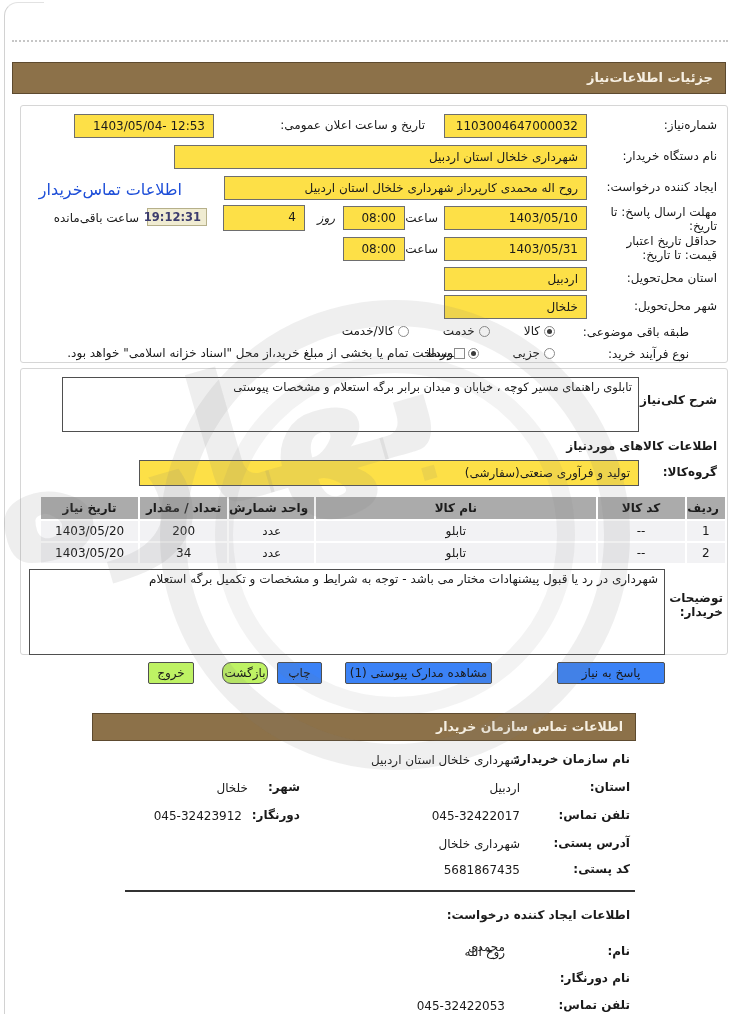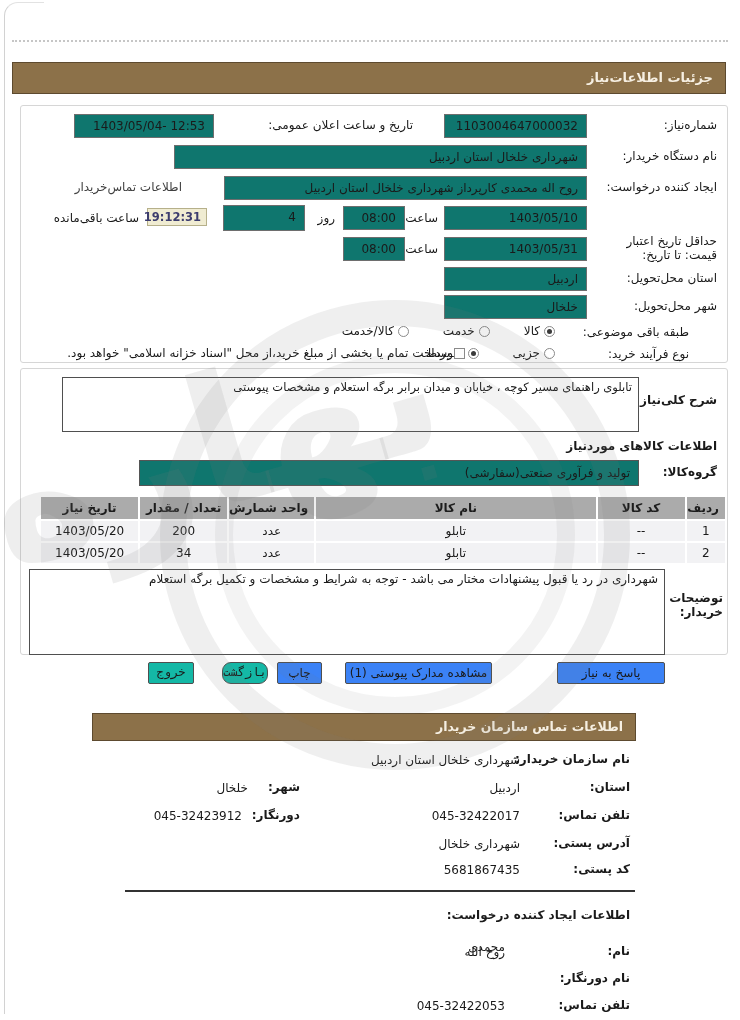--- a/index.html
+++ b/index.html
@@ -9,40 +9,40 @@
   .abs { position:absolute; }
   .frame { left:4px; top:2px; width:40px; height:1012px;
            border-left:1px solid #d2d2d2; border-top:1px solid #e2e2e2; border-top-left-radius:14px; }
   .dotline { left:12px; top:40px; width:716px; height:0; border-top:2px dotted #c6c6c6; }
   .brownbar { background:#8c7149; border:1px solid #5d4a2f; color:#f6efe2;
               font-weight:bold; font-size:13px; padding-right:12px; }
   .panel { border:1px solid #d6d6d6; border-radius:3px; background:transparent; }
   .lbl { font-size:12px; color:#1a1a1a; white-space:nowrap; }
   .lblw { font-size:12px; color:#1a1a1a; line-height:14px; }
   .blbl { font-weight:bold; }
-  .box { background:#0f766e; border:1px solid #6e6e6e; height:24px; line-height:22px;
+  .box { background:#fde047; border:1px solid #6e6e6e; height:24px; line-height:22px;
          padding:0 8px; text-align:right; font-size:12px; overflow:hidden; white-space:nowrap; }
   .tarea { background:#fff; border:1px solid #4f4f4f; font-size:11.5px; padding:2px 6px;
            text-align:right; overflow:hidden; }
   .num { direction:ltr; unicode-bidi:isolate; }
-  .link { color:#404040; font-size:12px; cursor:pointer; white-space:nowrap; }
+  .link { color:#1d4ed8; font-size:16px; cursor:pointer; white-space:nowrap; }
   .radio { display:inline-block; width:11px; height:11px; border:1px solid #8a8a8a;
            border-radius:50%; background:#fff; position:relative; vertical-align:-1px; }
   .radio.checked::after { content:""; position:absolute; left:2px; top:2px; width:5px; height:5px;
            border-radius:50%; background:#3a3a3a; }
   .chk { display:inline-block; width:11px; height:11px; border:1px solid #8a8a8a;
          background:#fdfdfd; vertical-align:-1px; }
   .ritem { display:inline-flex; align-items:center; gap:4px; white-space:nowrap; }
   .rgroup { display:flex; direction:rtl; gap:34px; align-items:center; }
   .cdown { background:#f0ecd2; border:1px solid #b6b08a; color:#3c3c6e; font-weight:bold;
            font-size:11.5px; height:18px; line-height:16px; padding:0 5px; text-align:center; }
   .btn { height:22px; line-height:20px; border:1px solid #4f4f4f; border-radius:2px;
          text-align:center; font-size:12px; cursor:pointer; white-space:nowrap; }
   .btn.green { background:#3b82f6; }
-  .btn.pink  { background:#14b8a6;font-family:Liberation Mono, monospace; }
+  .btn.pink  { background:#bef264; }
   table.goods { border-collapse:separate; border-spacing:2px; width:688px; table-layout:fixed; }
   table.goods th { background:#ababab; color:#1c1c1c; font-weight:bold; font-size:12px;
                    height:22px; padding:0 6px; text-align:center; white-space:nowrap; }
   table.goods td { background:#f2f2f4; font-size:12px; height:20px; padding:0 6px;
                    text-align:center; white-space:nowrap; }
   .sep { border-top:2px solid #333; height:0; }
   .wm { pointer-events:none; z-index:60; }
   .wm-circle { border-radius:50%; }
   .wm-text { font-weight:bold; color:rgba(120,120,120,0.13); white-space:nowrap; }
 </style>
@@ -53,34 +53,35 @@
 
   <div class="abs frame"></div>
   <div class="abs dotline"></div>
 
   <div class="abs brownbar" style="left:12px;top:62px;width:714px;height:32px;line-height:30px;">جزئیات اطلاعات‌نیاز</div>
 
   <div class="abs panel" style="left:20px;top:105px;width:708px;height:258px;">
 
     <div class="abs lbl" style="right:10px;top:12px;">شماره‌نیاز:</div>
     <div class="abs box" style="right:140px;top:8px;width:143px;"><span class="num">1103004647000032</span></div>
-    <div class="abs lbl" style="right:314px;top:12px;text-align:center;">تاریخ و ساعت اعلان عمومی:</div>
+    <div class="abs lbl" style="right:302px;top:12px;text-align:center;">تاریخ و ساعت اعلان عمومی:</div>
     <div class="abs box" style="right:513px;top:8px;width:140px;"><span class="num">1403/05/04- 12:53</span></div>
 
     <div class="abs lbl" style="right:10px;top:43px;">نام دستگاه خریدار:</div>
     <div class="abs box" style="right:140px;top:39px;width:413px;"><span>شهرداری خلخال استان اردبیل</span></div>
 
     <div class="abs lbl" style="right:10px;top:74px;">ایجاد کننده درخواست:</div>
     <div class="abs box" style="right:140px;top:70px;width:363px;"><span>روح اله محمدی کارپرداز  شهرداری خلخال استان اردبیل</span></div>
     <div class="abs link" style="right:545px;top:74px;">اطلاعات تماس‌خریدار</div>
 
+    <div class="abs lblw" style="right:10px;top:99px;width:108px;">مهلت ارسال پاسخ: تا تاریخ:</div>
     <div class="abs box" style="right:140px;top:100px;width:143px;"><span class="num">1403/05/10</span></div>
     <div class="abs lbl" style="right:289px;top:105px;">ساعت</div>
     <div class="abs box" style="right:322px;top:100px;width:62px;"><span class="num">08:00</span></div>
-    <div class="abs lbl" style="right:392px;top:105px;">روز</div>
+    <div class="abs lbl" style="right:392px;top:105px;font-style:italic;">روز</div>
     <div class="abs box" style="right:422px;top:99px;width:82px;height:26px;"><span class="num">4</span></div>
     <div class="abs cdown" style="right:520px;top:102px;width:60px;"><span class="num">19:12:31</span></div>
     <div class="abs lbl" style="right:588px;top:105px;">ساعت باقی‌مانده</div>
 
     <div class="abs lblw" style="right:10px;top:128px;width:125px;">حداقل تاریخ اعتبار قیمت: تا تاریخ:</div>
     <div class="abs box" style="right:140px;top:131px;width:143px;"><span class="num">1403/05/31</span></div>
     <div class="abs lbl" style="right:289px;top:136px;">ساعت</div>
     <div class="abs box" style="right:322px;top:131px;width:62px;"><span class="num">08:00</span></div>
 
     <div class="abs lbl" style="right:10px;top:165px;">استان محل‌تحویل:</div>

